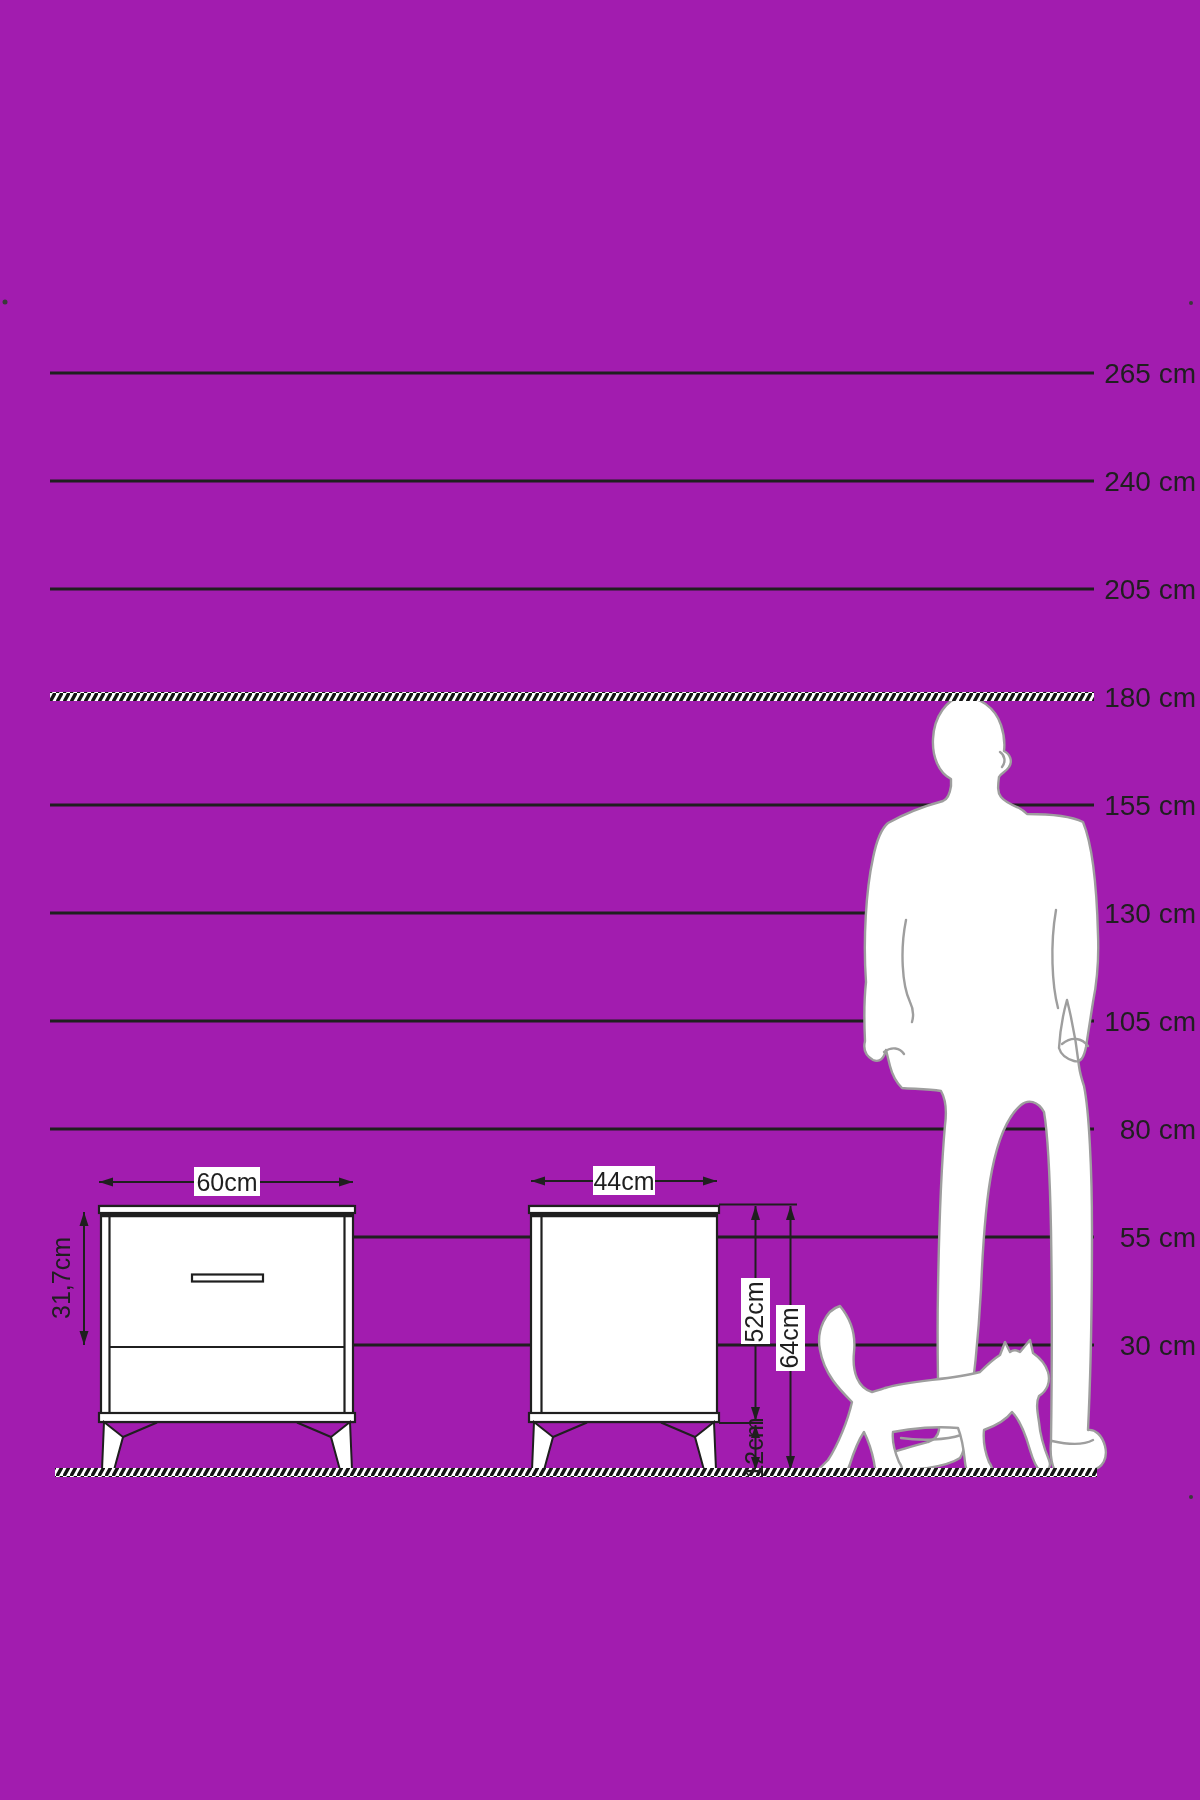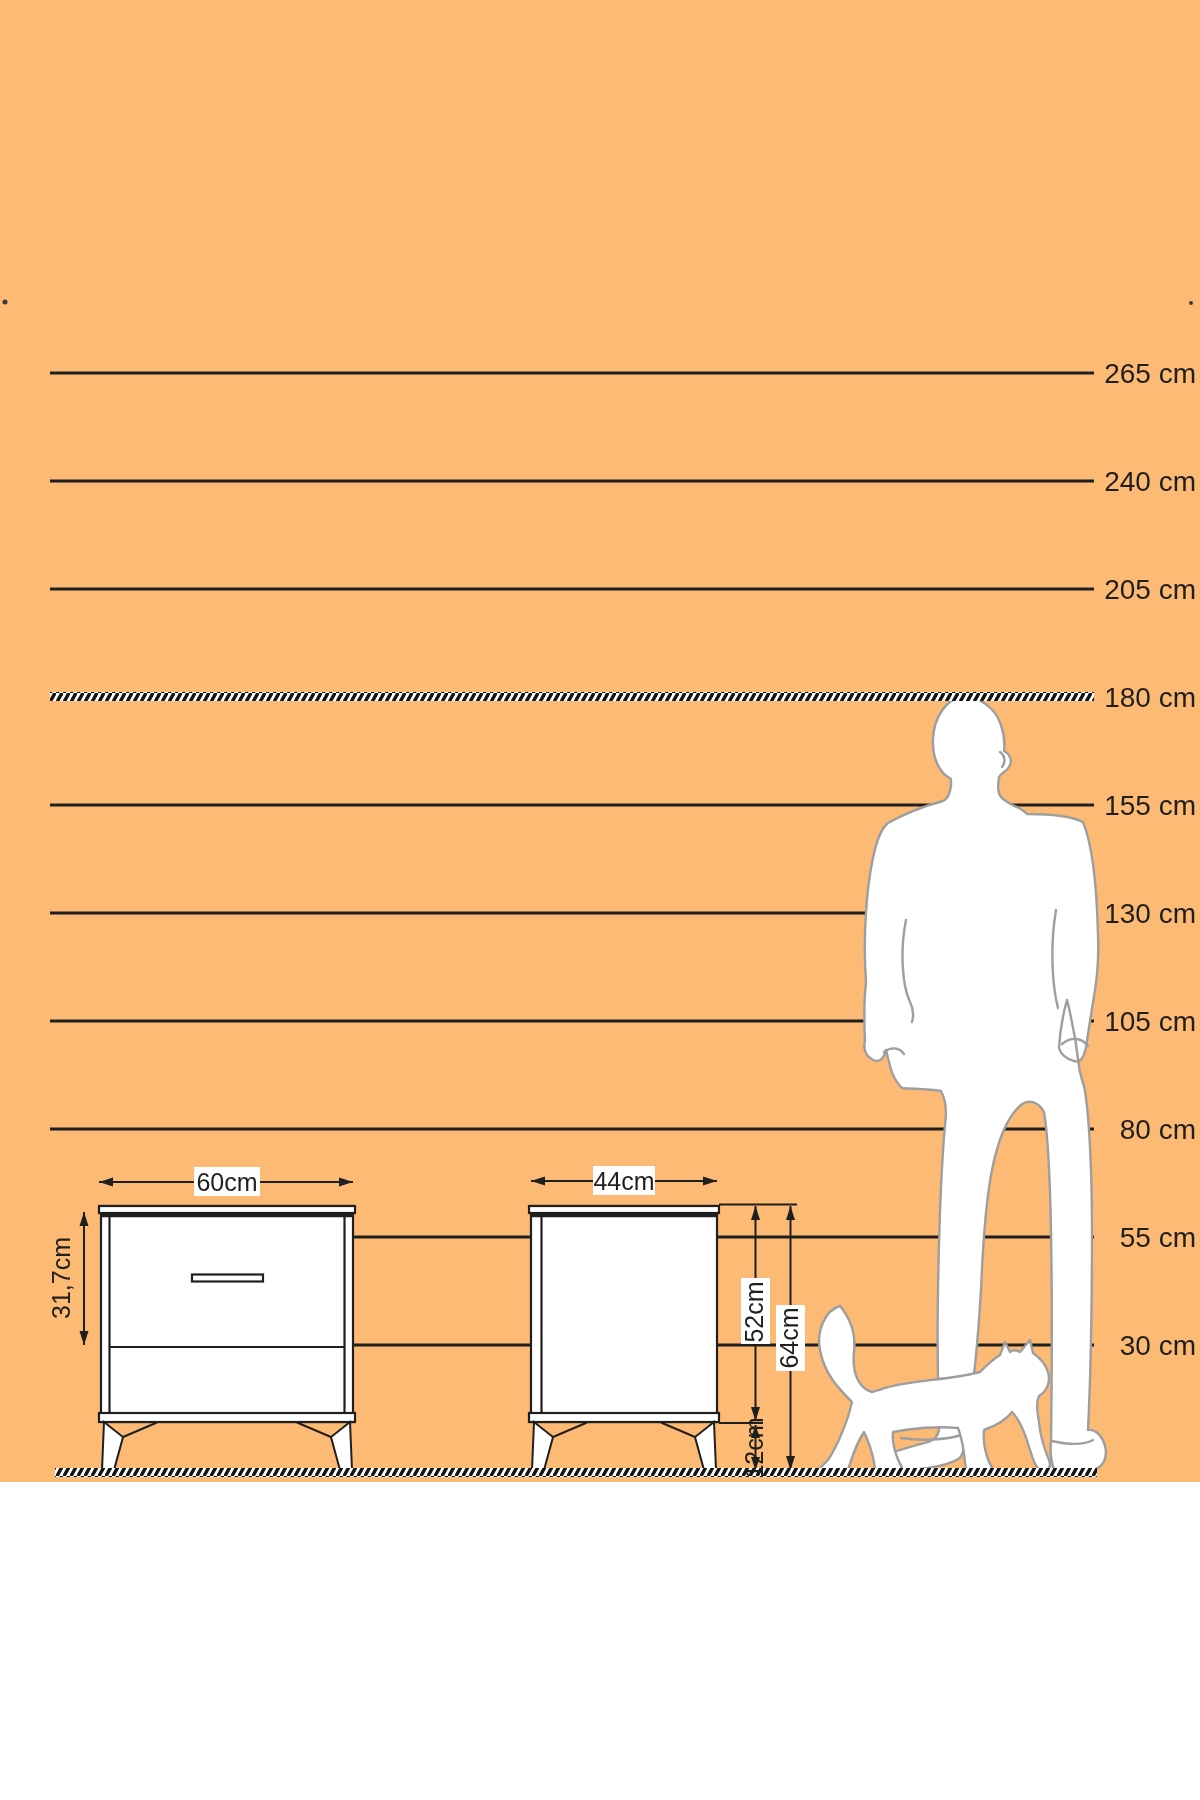--- a/index.html
+++ b/index.html
@@ -1,19 +1,19 @@
 <!DOCTYPE html>
 <html><head>
 <meta charset="utf-8">
 <style>
   html,body{margin:0;padding:0;background:#ffffff;}
   .stage{
     position:relative;
-    width:1200px;height:1482px;
-    background:#fdba74;
+    width:1200px;height:1800px;
+    background:#a21caf;
     font-family:"Liberation Sans", sans-serif;
     overflow:hidden;
   }
   svg{position:absolute;left:0;top:0;}
   text{font-family:"Liberation Sans", sans-serif;fill:#1f1f1f;}
   .ruler-label{font-size:28px;}
   .dim-label{font-size:25px;}
 </style>
 </head>
 <body>

